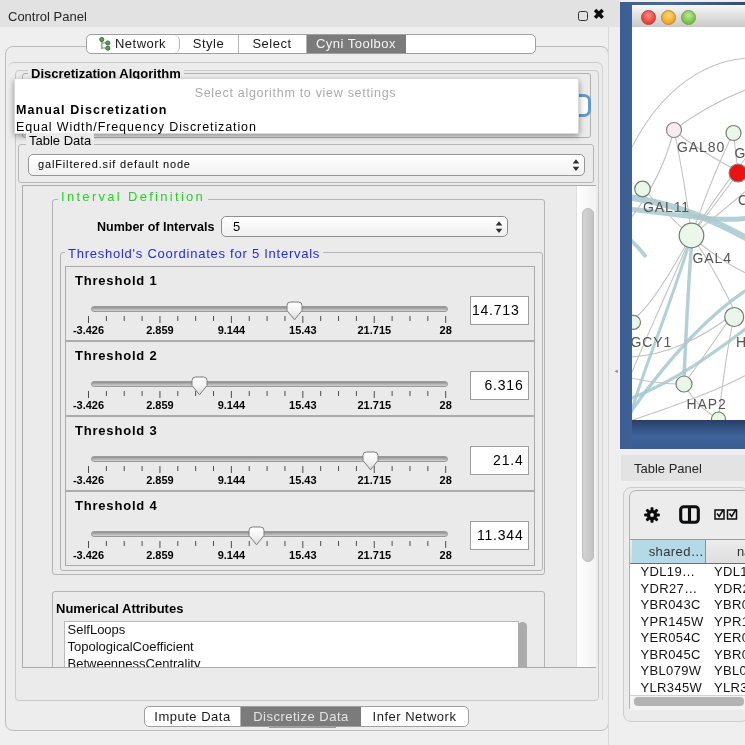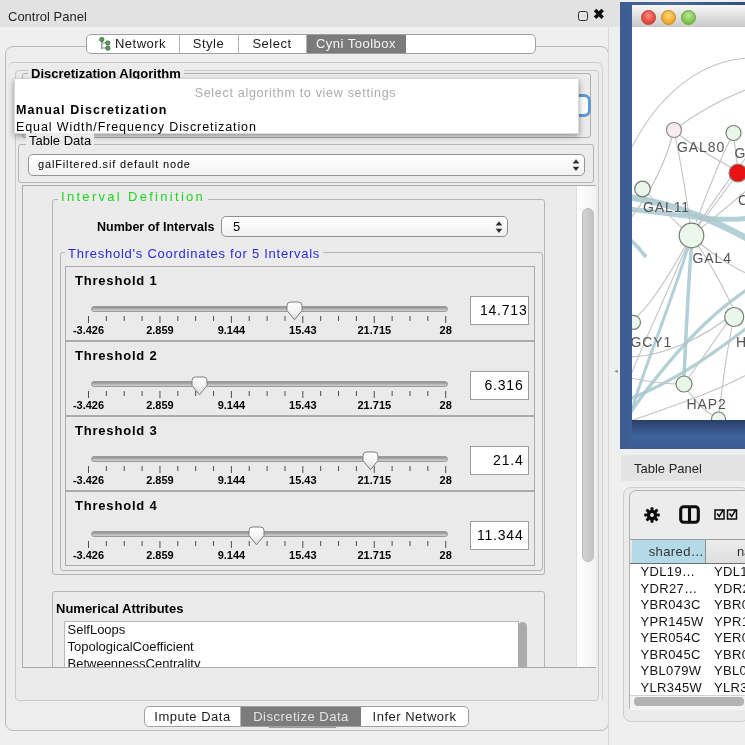--- a/index.html
+++ b/index.html
@@ -15,21 +15,21 @@
 <div class="abs" style="left:0;top:0;width:620px;height:27px;background:#e2e2e2;"></div>
 <div class="lbl" style="left:8px;top:9px;font-size:13px;color:#262626;">Control Panel</div>
 <div class="abs" style="left:577.5px;top:10.5px;width:8.5px;height:8.5px;border:1.5px solid #2e2e2e;border-radius:2.5px;"></div>
 <div class="lbl" style="left:593px;top:5.5px;font-size:14px;font-weight:bold;color:#0c0c0c;">✖</div>
 
 <div class="abs" style="left:4.5px;top:45.5px;width:602.5px;height:683.5px;background:#ededed;border:1.2px solid #bcbcbc;border-radius:8px;"></div>
 <div class="abs" style="left:8px;top:62px;width:593.5px;height:637px;background:#ececec;border-top:1px solid #c9c9c9;border-right:1px solid #d2d2d2;border-radius:6px 6px 0 0;"></div>
 <div class="abs" style="left:14.5px;top:69.5px;width:582px;height:629.5px;background:#ebebeb;border:1px solid #c9c9c9;border-radius:4px;"></div>
 
 <div class="abs" style="left:85.5px;top:33.5px;width:448px;height:18.5px;background:#fff;border:1px solid #a0a0a0;border-radius:5px;overflow:hidden;display:flex;font-size:13px;letter-spacing:0.5px;color:#1a1a1a;">
- <div style="width:92px;border-right:1px solid #b5b5b5;display:flex;align-items:center;justify-content:center;">
+ <div style="width:92px;border-right:1px solid #b5b5b5;display:flex;align-items:center;justify-content:center;border-radius:6px;">
    <svg width="12" height="14" viewBox="0 0 12 14" style="margin-right:4px;">
      <line x1="2.8" y1="2.5" x2="2.8" y2="12" stroke="#909090" stroke-width="1.3"></line>
      <line x1="2.8" y1="6" x2="8.7" y2="6" stroke="#909090" stroke-width="1.2"></line>
      <line x1="2.8" y1="11" x2="8.7" y2="11" stroke="#909090" stroke-width="1.2"></line>
      <circle cx="2.8" cy="2.5" r="2.1" fill="#58a058" stroke="#356d35" stroke-width="0.9"></circle>
      <circle cx="8.8" cy="6" r="2.1" fill="#58a058" stroke="#356d35" stroke-width="0.9"></circle>
      <circle cx="8.8" cy="11.2" r="2.1" fill="#58a058" stroke="#356d35" stroke-width="0.9"></circle>
    </svg>Network</div>
  <div style="width:58px;border-right:1px solid #b5b5b5;display:flex;align-items:center;justify-content:center;">Style</div>
  <div style="width:67px;border-right:1px solid #b5b5b5;display:flex;align-items:center;justify-content:center;">Select</div>
@@ -109,21 +109,21 @@
     <svg class="abs" style="left:286.2px;top:300.5px;" width="17" height="20" viewBox="0 0 17 20">
         <defs>
           <linearGradient id="tg266" x1="0" y1="0" x2="0" y2="1">
             <stop offset="0" stop-color="#ffffff"></stop>
             <stop offset="0.55" stop-color="#f2f2f2"></stop>
             <stop offset="1" stop-color="#d8d8d8"></stop>
           </linearGradient>
         </defs>
         <path d="M1,4.5 Q1,1 4.5,1 L12.5,1 Q16,1 16,4.5 L16,9.5 L8.5,18.8 L1,9.5 Z" fill="url(#tg266)" stroke="#7d7d7d" stroke-width="1"></path>
       </svg>
-    <div class="abs" style="left:469.5px;top:296px;width:59px;height:29px;background:#fff;border:1px solid #9e9e9e;box-sizing:border-box;font-size:14px;letter-spacing:0.8px;color:#000;line-height:27px;text-align:right;padding-right:0;">14.713</div>
+    <div class="abs" style="left:469.5px;top:296px;width:59px;height:29px;background:#fff;border:1px solid #9e9e9e;box-sizing:border-box;font-size:14px;letter-spacing:0.8px;color:#000;line-height:27px;text-align:right;padding-right:8px;">14.713</div>
 
     <div class="abs" style="left:65px;top:341px;width:470px;height:75px;border:1px solid #ababab;background:#eaeaea;box-sizing:border-box;"></div>
     <div class="lbl" style="left:75px;top:348px;font-size:13px;font-weight:bold;letter-spacing:0.8px;color:#000;">Threshold 2</div>
     <div class="abs" style="left:91px;top:381px;width:355px;height:4px;background:linear-gradient(#8f8f8f,#d2d2d2);border:1px solid #9a9a9a;border-radius:3px;"></div>
     <svg class="abs" style="left:0;top:391px;" width="550" height="8" viewBox="0 0 550 8">
         <g stroke="#4d4d4d" stroke-width="1">
           <line x1="88.50" y1="0" x2="88.50" y2="7"></line>
           <line x1="106.36" y1="0" x2="106.36" y2="5"></line>
           <line x1="124.22" y1="0" x2="124.22" y2="5"></line>
           <line x1="142.08" y1="0" x2="142.08" y2="5"></line>

